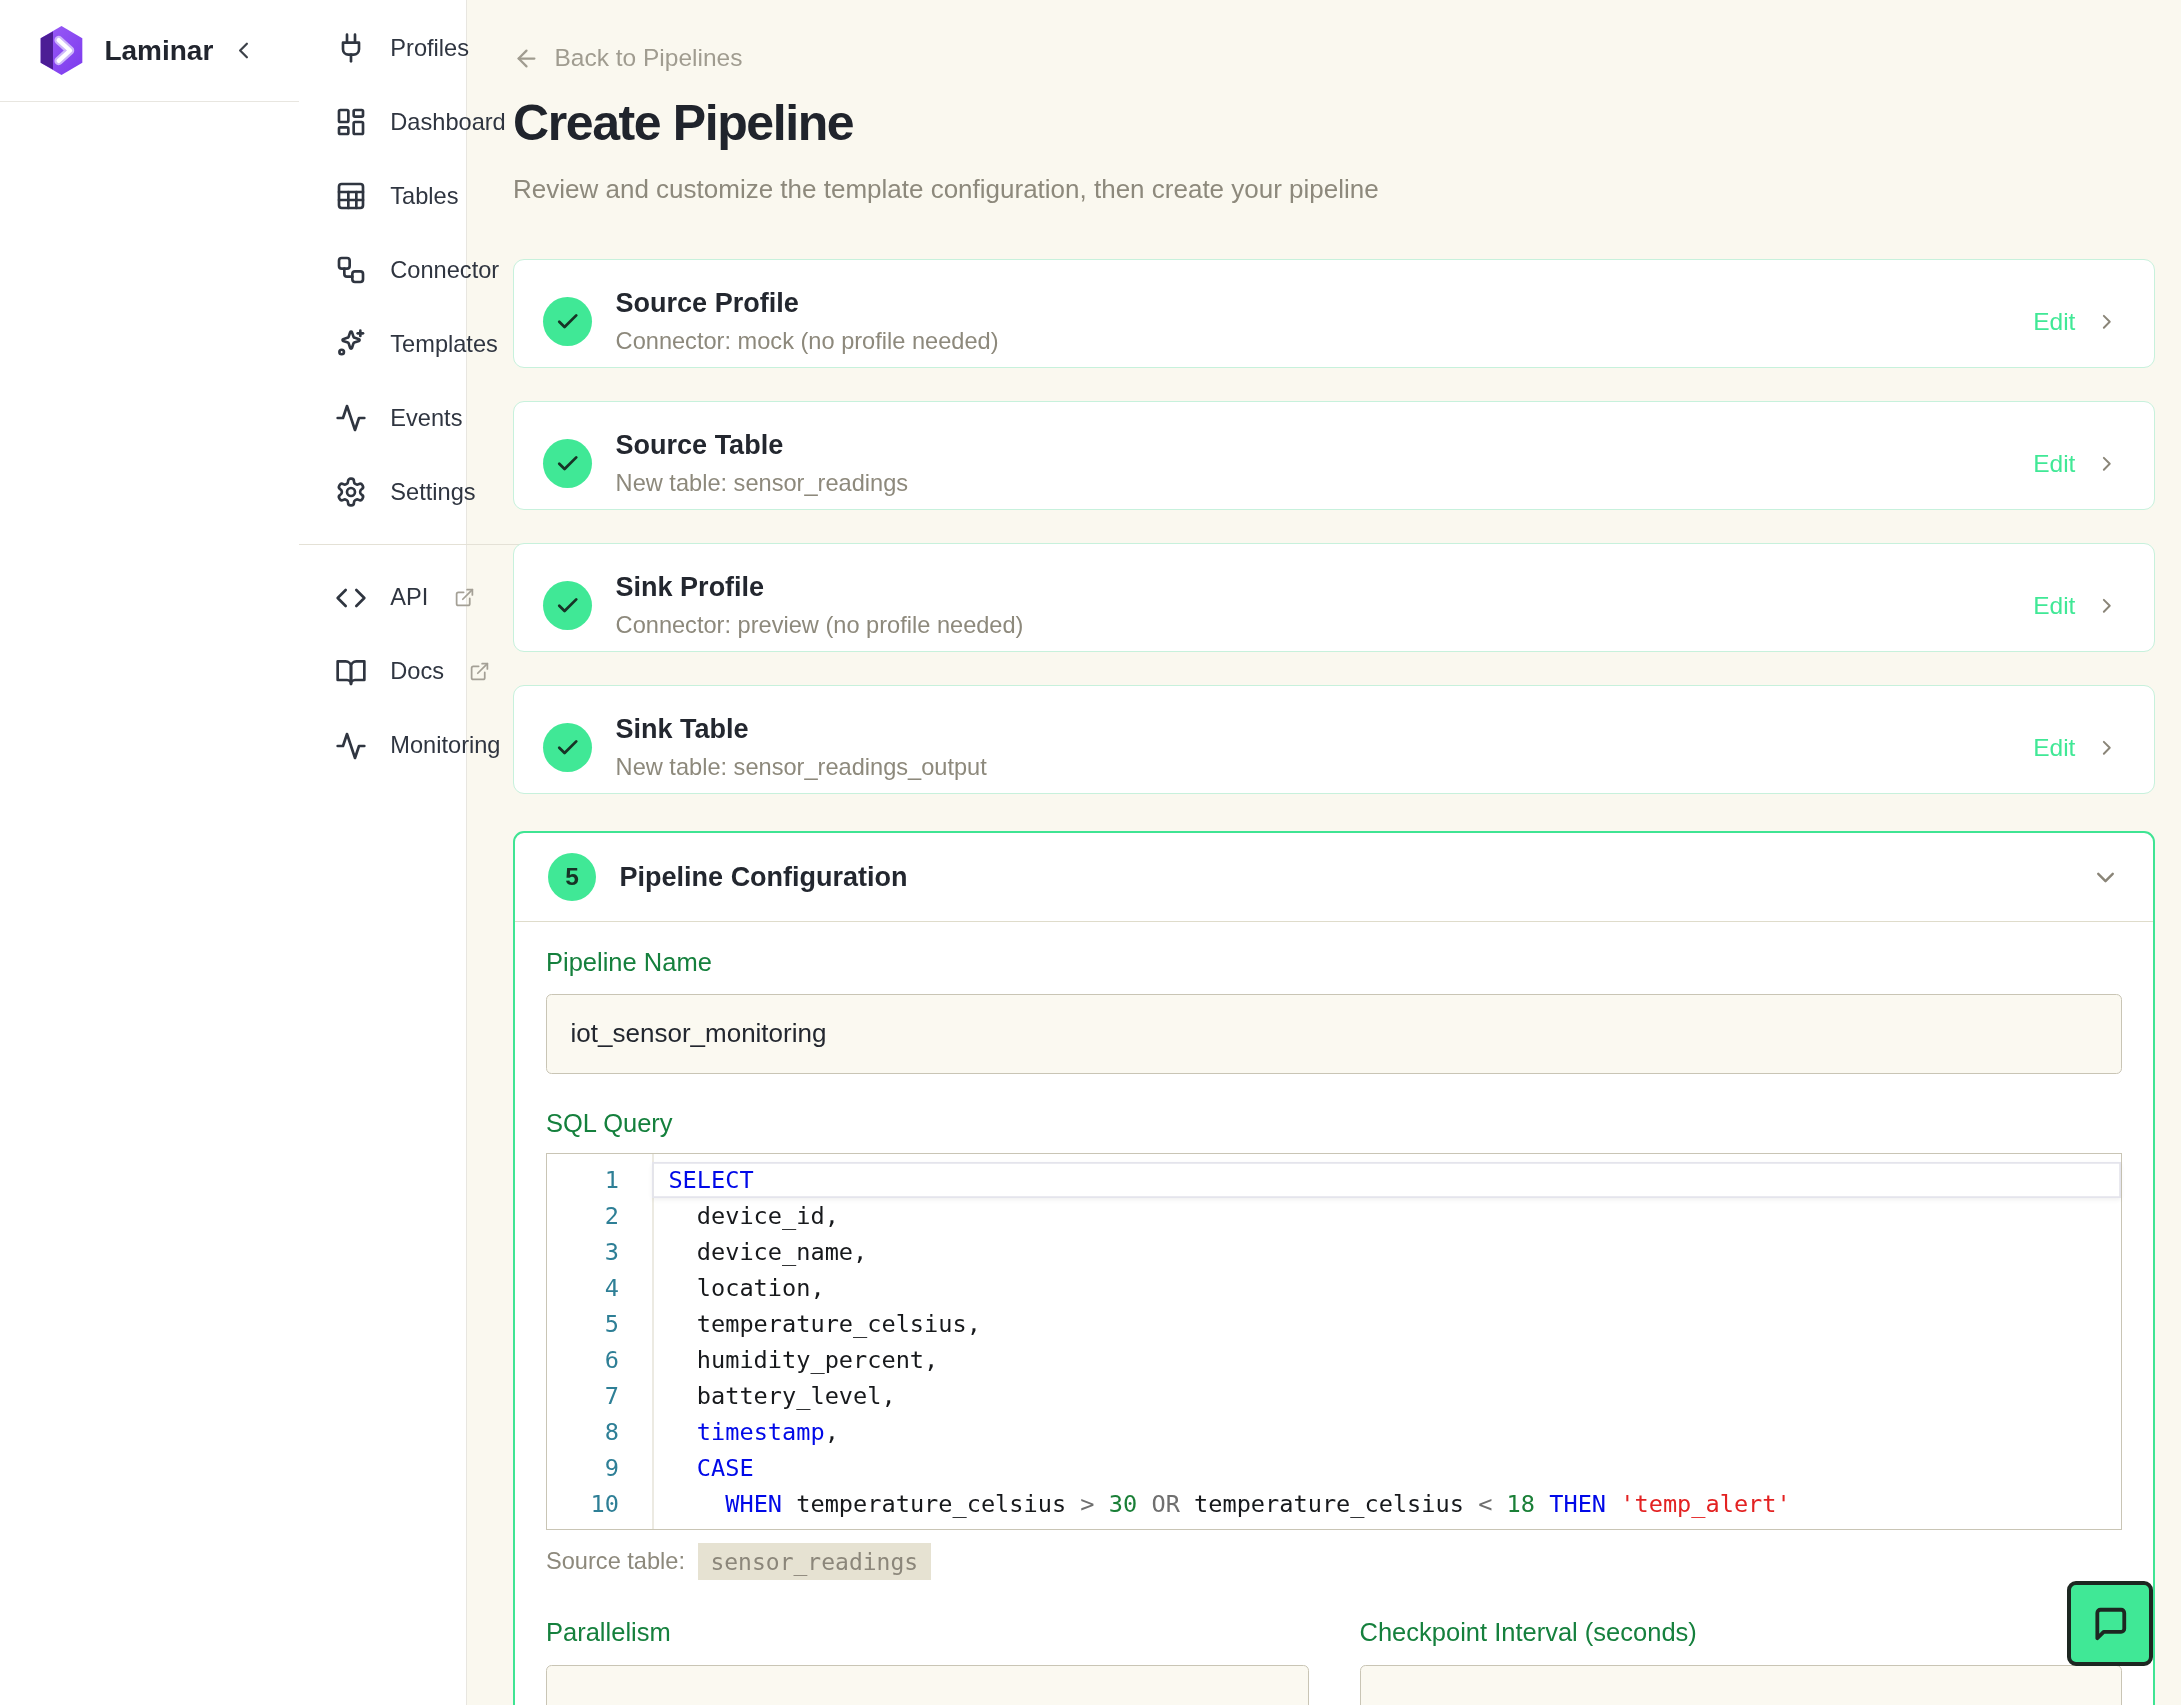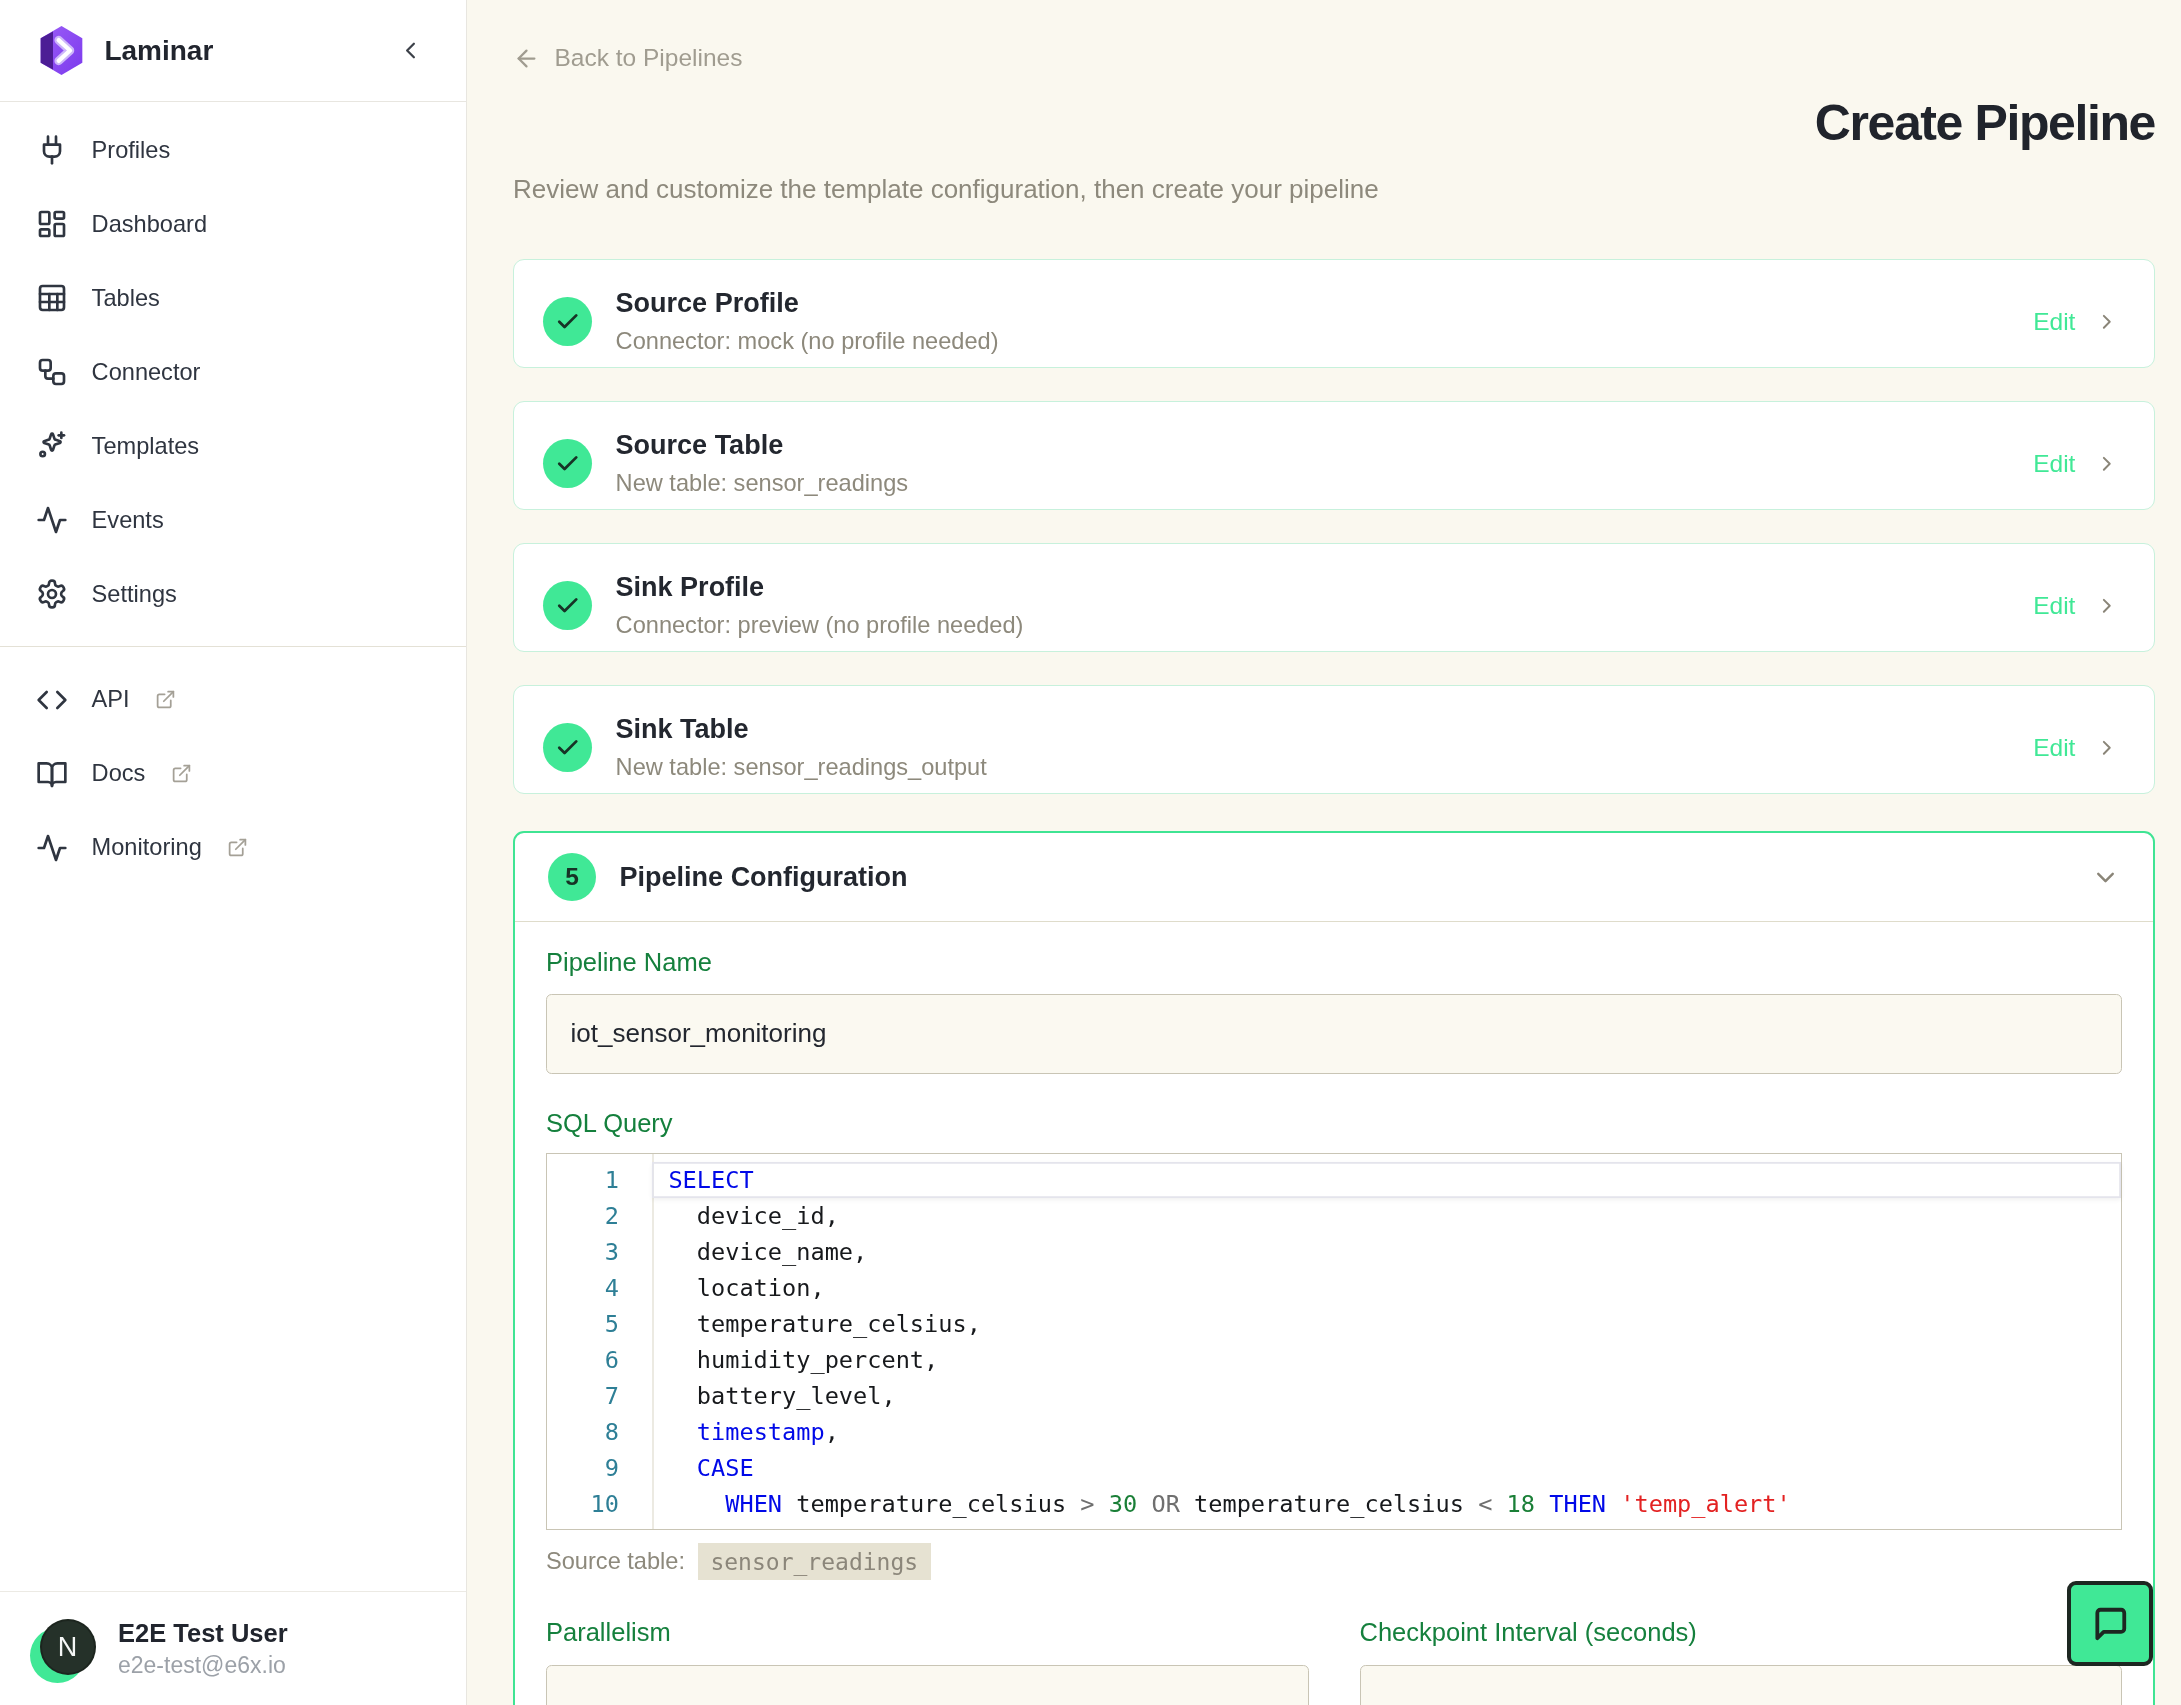--- a/index.html
+++ b/index.html
@@ -8,21 +8,21 @@
     font-family:"Liberation Sans", sans-serif;
     background:var(--page-bg,#faf8ef);
     color:var(--text-dark,#21252e);
     display:flex;
   }
   .icon svg { display:block; width:100%; height:100%;
     fill:none; stroke:currentColor; stroke-width:2; stroke-linecap:round; stroke-linejoin:round; }
 
   
   .sidebar { width:467px; min-width:467px; height:100%; background:#fff;
-    border-right:1.8px solid #e8e6e0; display:flex; flex-direction:column; }
+    border-right:1.8px solid #e8e6e0; display:flex; flex-direction:row; }
   .sb-header { height:102px; border-bottom:1.8px solid #e8e6e0; display:flex; align-items:center;
     padding:0 42px 0 35px; gap:16.4px; }
   .logo-mark { width:53px; height:53px; }
   .brand { font-size:28px; font-weight:700; color:#21252e; flex:1; }
   .collapse-btn { width:27px; height:27px; color:#3c4149; cursor:pointer; }
   .sb-nav { padding-top:11px; }
   .nav-item { height:74px; display:flex; align-items:center; gap:23.6px; padding:0 36px; cursor:pointer; }
   .nav-icon { width:32px; height:32px; color:#2f3540; }
   .nav-label { font-size:23.6px; font-weight:500; color:#2f3540; }
   .ext-icon { width:21px; height:21px; color:#a4a096; margin-left:1.8px; }
@@ -34,21 +34,21 @@
     background:#253129; border:2.7px solid #13181477; color:#f4f6f5; display:flex; align-items:center; justify-content:center;
     font-size:27px; font-weight:500; }
   .user-name { font-size:25.5px; font-weight:700; color:#21252e;text-align:right; }
   .user-email { font-size:23px; color:#9ca1a8; margin-top:4.5px; }
 
   
   .main { flex:1; padding:44px 27px 0 46px; position:relative; }
   .back-row { display:flex; align-items:center; gap:14.5px; color:#a09c90; cursor:pointer; width:fit-content; }
   .back-arrow { width:27px; height:27px; }
   .back-label { font-size:24.5px; }
-  .page-title { margin-top:22px; font-size:50px; font-weight:800; letter-spacing:-1.4px; color:#20242c;text-align:right; }
+  .page-title { margin-top:22px; font-size:50px; font-weight:800; letter-spacing:-1.4px; color:#20242c; }
   .page-subtitle { margin-top:22px; font-size:26px; color:#8d897c; }
 
   .steps { margin-top:54px; display:flex; flex-direction:column; gap:33px; }
   .step-card { height:109px; background:#fff; border:1.8px solid var(--mint-border,#c7f1dc); border-radius:11px;
     display:flex; align-items:center; padding:16px 35px 0 29px; cursor:pointer; }
   .step-status { width:49px; height:49px; border-radius:50%; background:var(--accent,#40e896);
     display:flex; align-items:center; justify-content:center; color:#173326; margin-right:23.6px; flex:none; }
   .step-status .icon { width:25.5px; height:25.5px; }
   .step-status .icon svg { stroke-width:2.6; }
   .step-texts { flex:1; }

